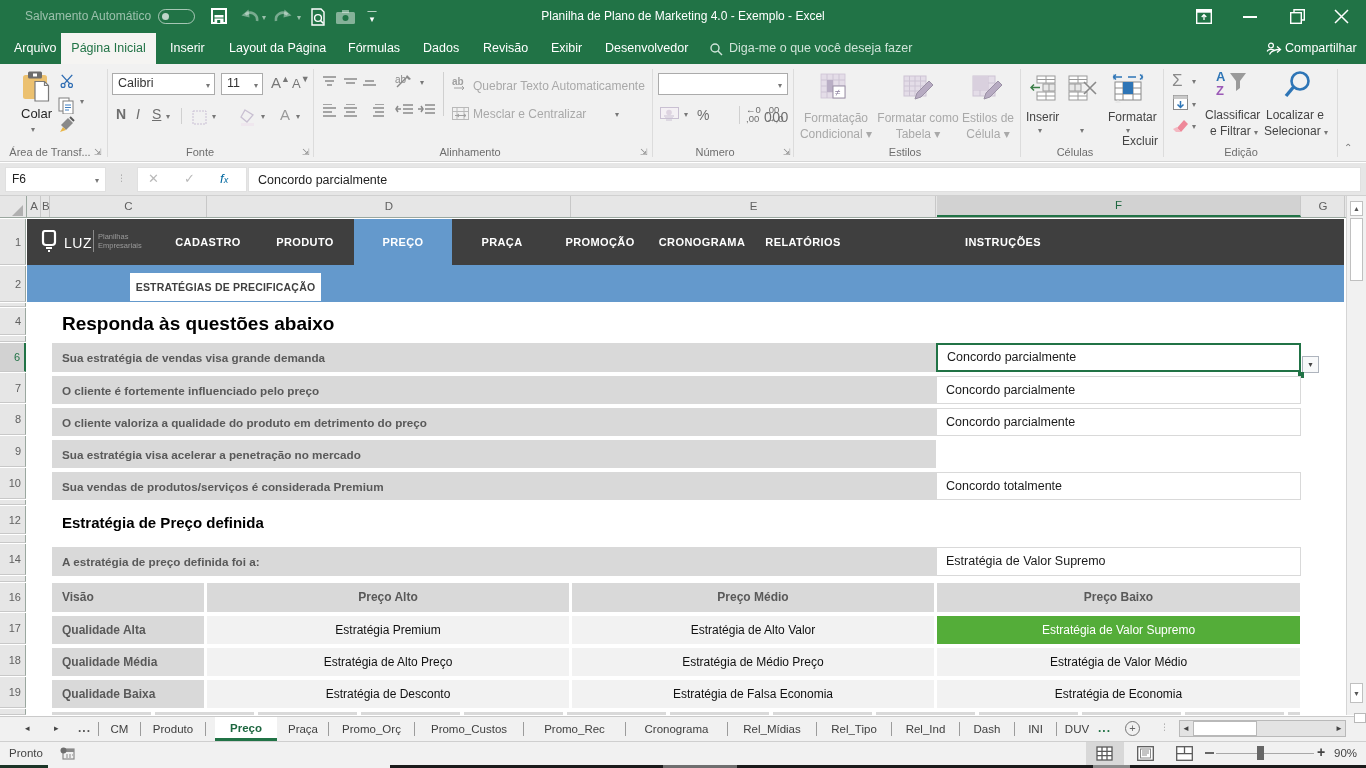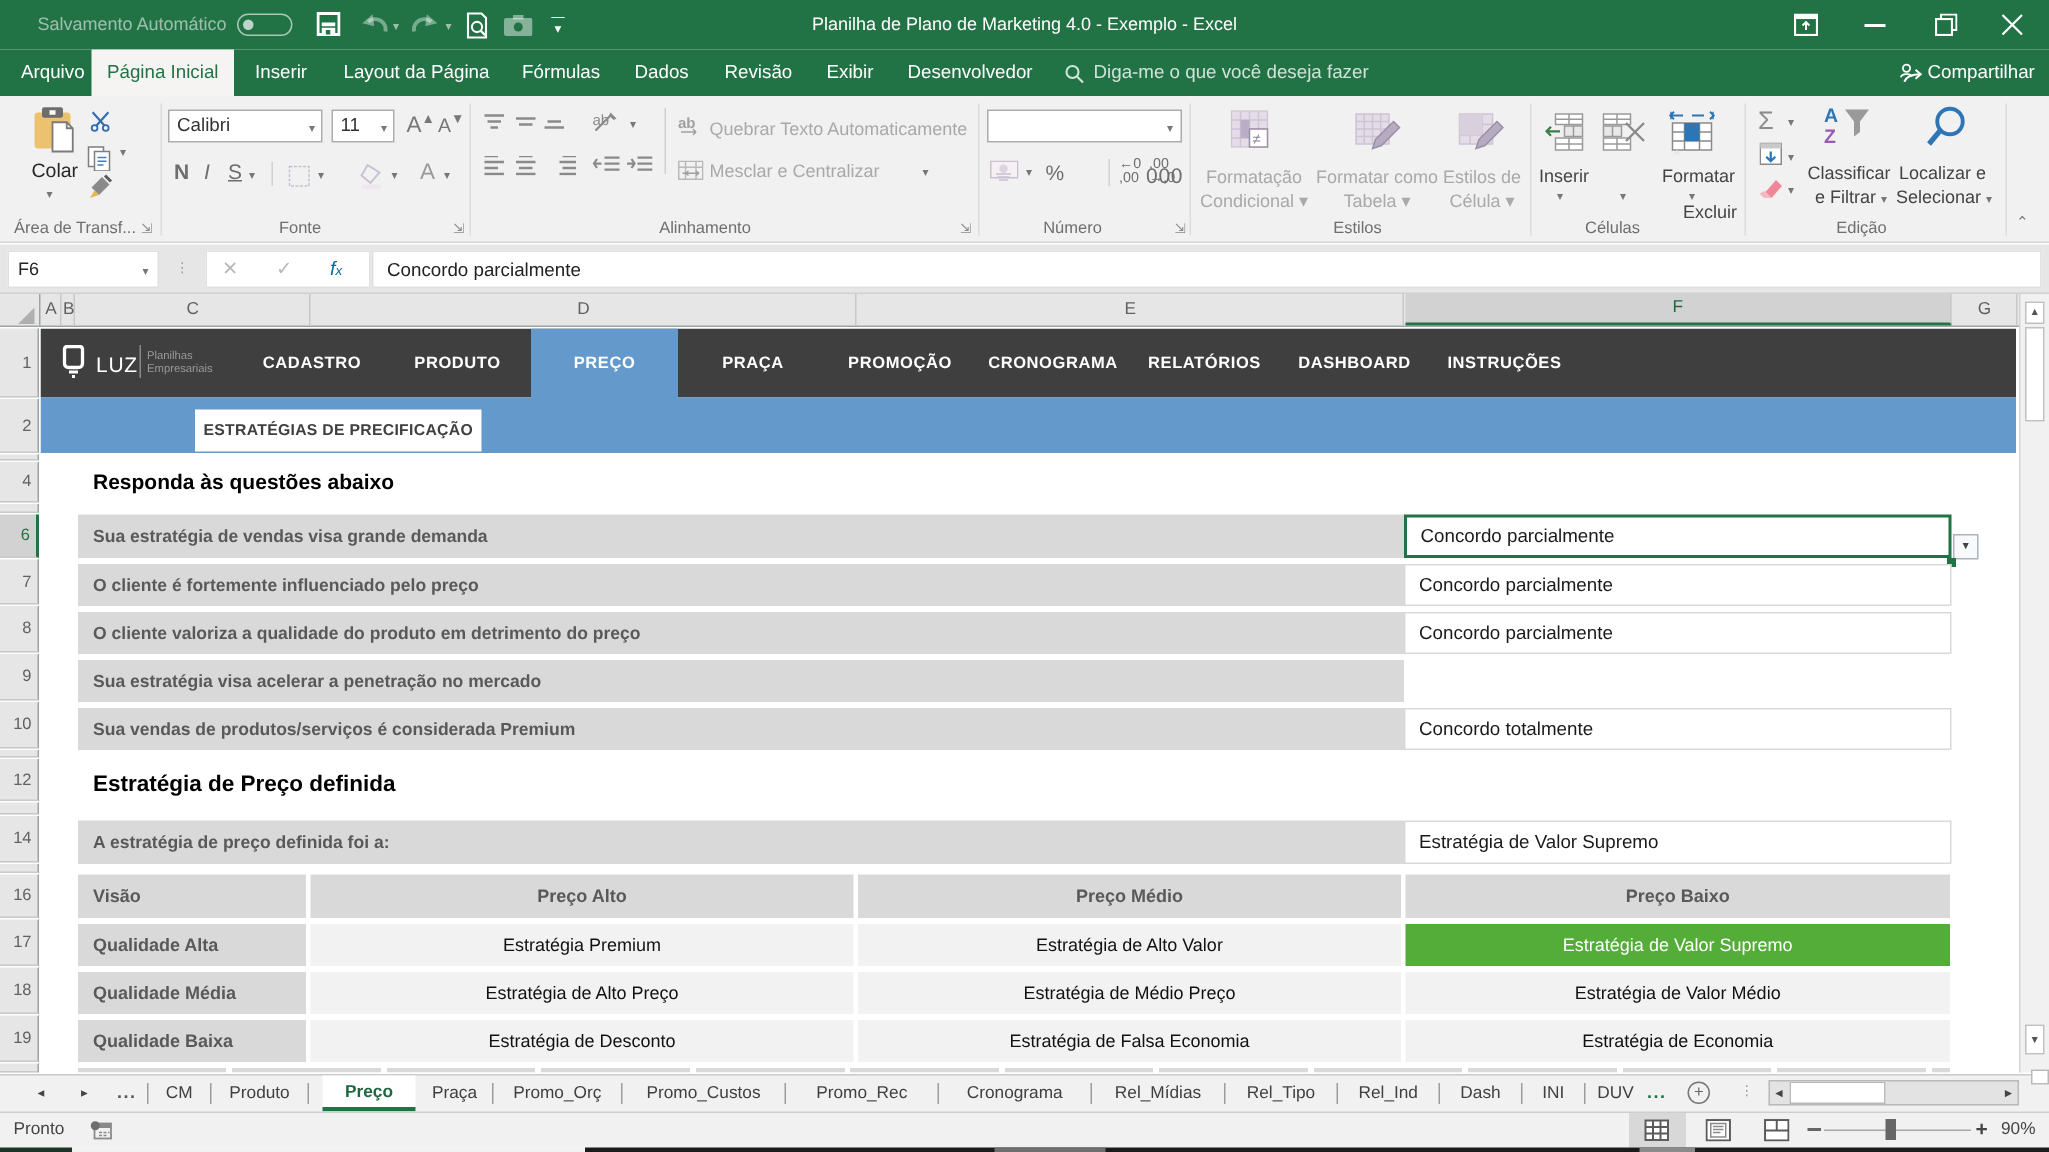--- a/index.html
+++ b/index.html
@@ -422,27 +422,26 @@
   <div class="abs" style="left:66px;top:11px;width:1px;height:22px;background:#8a8a8a;"></div>
   <div class="abs" style="left:71px;top:14px;font-size:7.5px;color:#9a9a9a;line-height:8.5px;">Planilhas<br>Empresariais</div>
   <div class="navi" style="left:133px;">CADASTRO</div>
   <div class="navi" style="left:230px;">PRODUTO</div>
   <div class="abs" style="left:327px;top:0;width:98px;height:83px;background:#6499cc;"></div>
   <div class="navi" style="left:327px;width:98px;">PREÇO</div>
   <div class="navi" style="left:427px;">PRAÇA</div>
   <div class="navi" style="left:525px;">PROMOÇÃO</div>
   <div class="navi" style="left:627px;">CRONOGRAMA</div>
   <div class="navi" style="left:728px;">RELATÓRIOS</div>
-  <div class="navi" style="left:828px;">DASHBOARD</div>
   <div class="navi" style="left:928px;">INSTRUÇÕES</div>
 
   <div class="abs" style="left:0;top:46px;width:1317px;height:37px;background:#6499cc;"></div>
   <div class="abs" style="left:103px;top:54px;width:191px;height:28px;background:#fff;line-height:28px;text-align:center;font-size:10.5px;font-weight:bold;color:#404040;white-space:nowrap;letter-spacing:0.2px;">ESTRATÉGIAS DE PRECIFICAÇÃO</div>
 
-  <div class="abs" style="left:35px;top:94px;font-size:14px;font-weight:bold;color:#000;">Responda às questões abaixo</div>
+  <div class="abs" style="left:35px;top:94px;font-size:19px;font-weight:bold;color:#000;">Responda às questões abaixo</div>
 
   <div class="q" style="top:124px;height:29px;">Sua estratégia de vendas visa grande demanda</div>
   <div class="a" style="top:124px;height:29px;border:2px solid #217346;line-height:25px;">Concordo parcialmente</div>
   <div class="abs" style="left:1275px;top:137px;width:17px;height:17px;background:#f8f9fa;border:1px solid #aeb4bd;text-align:center;line-height:15px;font-size:7px;color:#444;">▼</div>
   <div class="abs" style="left:1271px;top:153px;width:6px;height:6px;background:#217346;"></div>
   <div class="q" style="top:157px;height:28px;">O cliente é fortemente influenciado pelo preço</div>
   <div class="a" style="top:157px;height:28px;">Concordo parcialmente</div>
   <div class="q" style="top:189px;height:28px;">O cliente valoriza a qualidade do produto em detrimento do preço</div>
   <div class="a" style="top:189px;height:28px;">Concordo parcialmente</div>
   <div class="q" style="top:221px;height:28px;">Sua estratégia visa acelerar a penetração no mercado</div>

